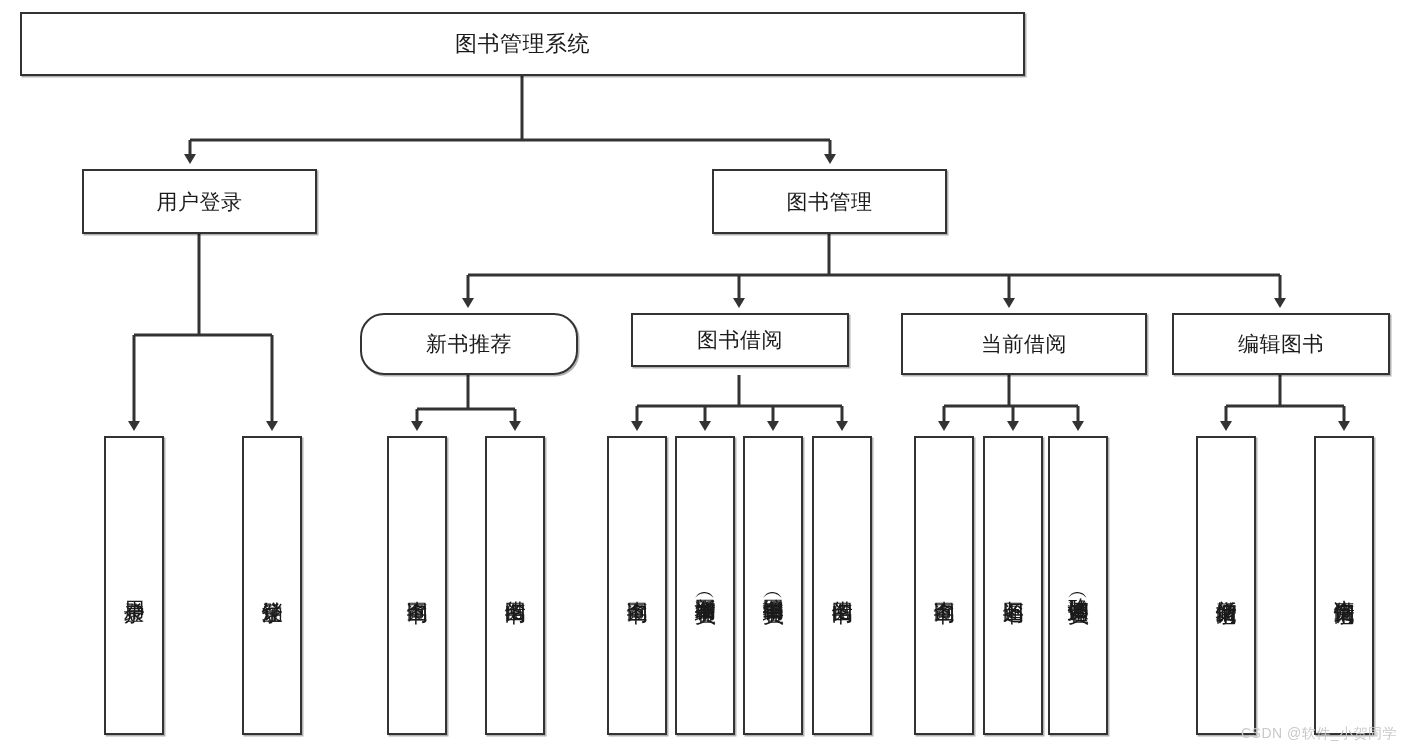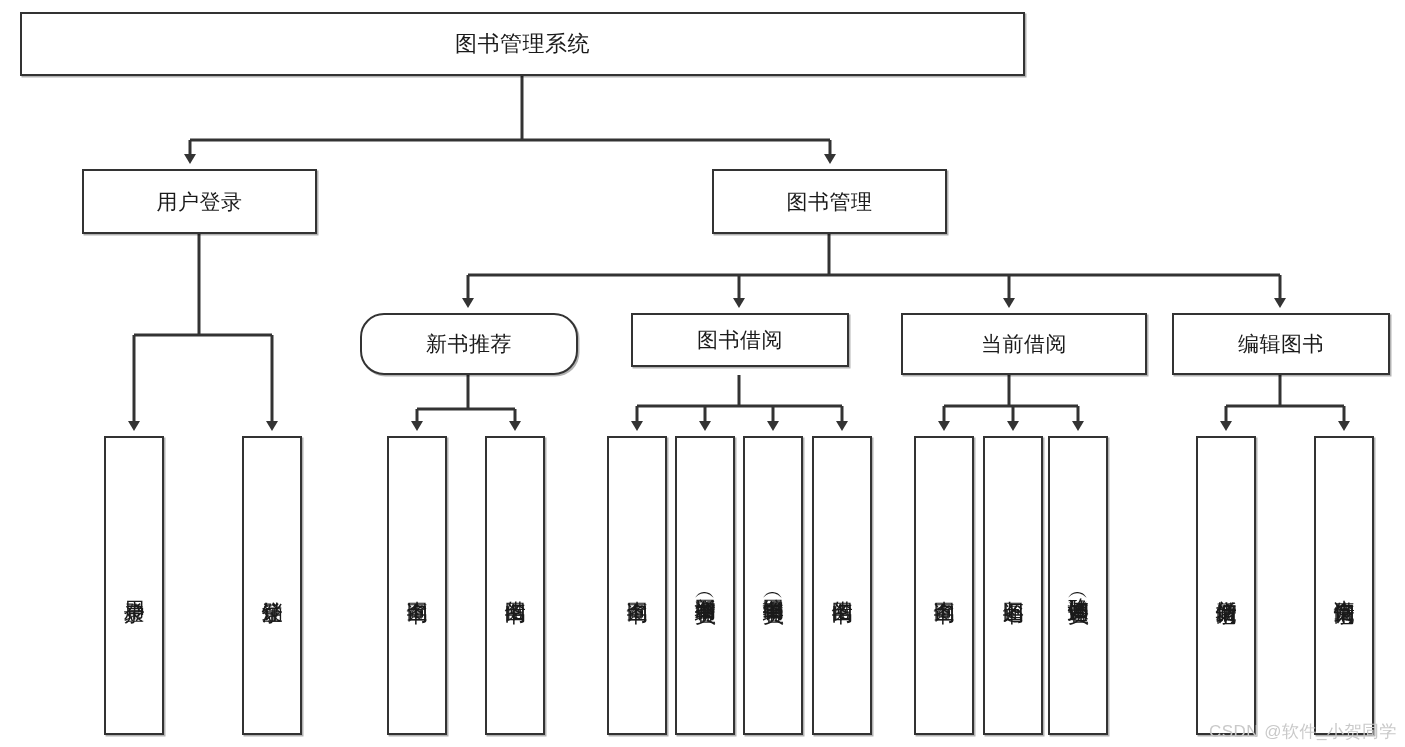--- a/index.html
+++ b/index.html
@@ -62,21 +62,21 @@
     text-orientation: upright;
     font-size: 21px;
     line-height: 1.16;
     letter-spacing: 1px;
     max-height: 268px;
   }
   #watermark {
     position: absolute;
     right: 8px;
     bottom: 4px;
-    font-size: 17px;
+    font-size: 14px;
     color: #c9c9c9;
     letter-spacing: 0.5px;
     z-index: 9;
     white-space: nowrap;
   }
 </style>
 </head>
 <body>
 
 <div id="canvas">

